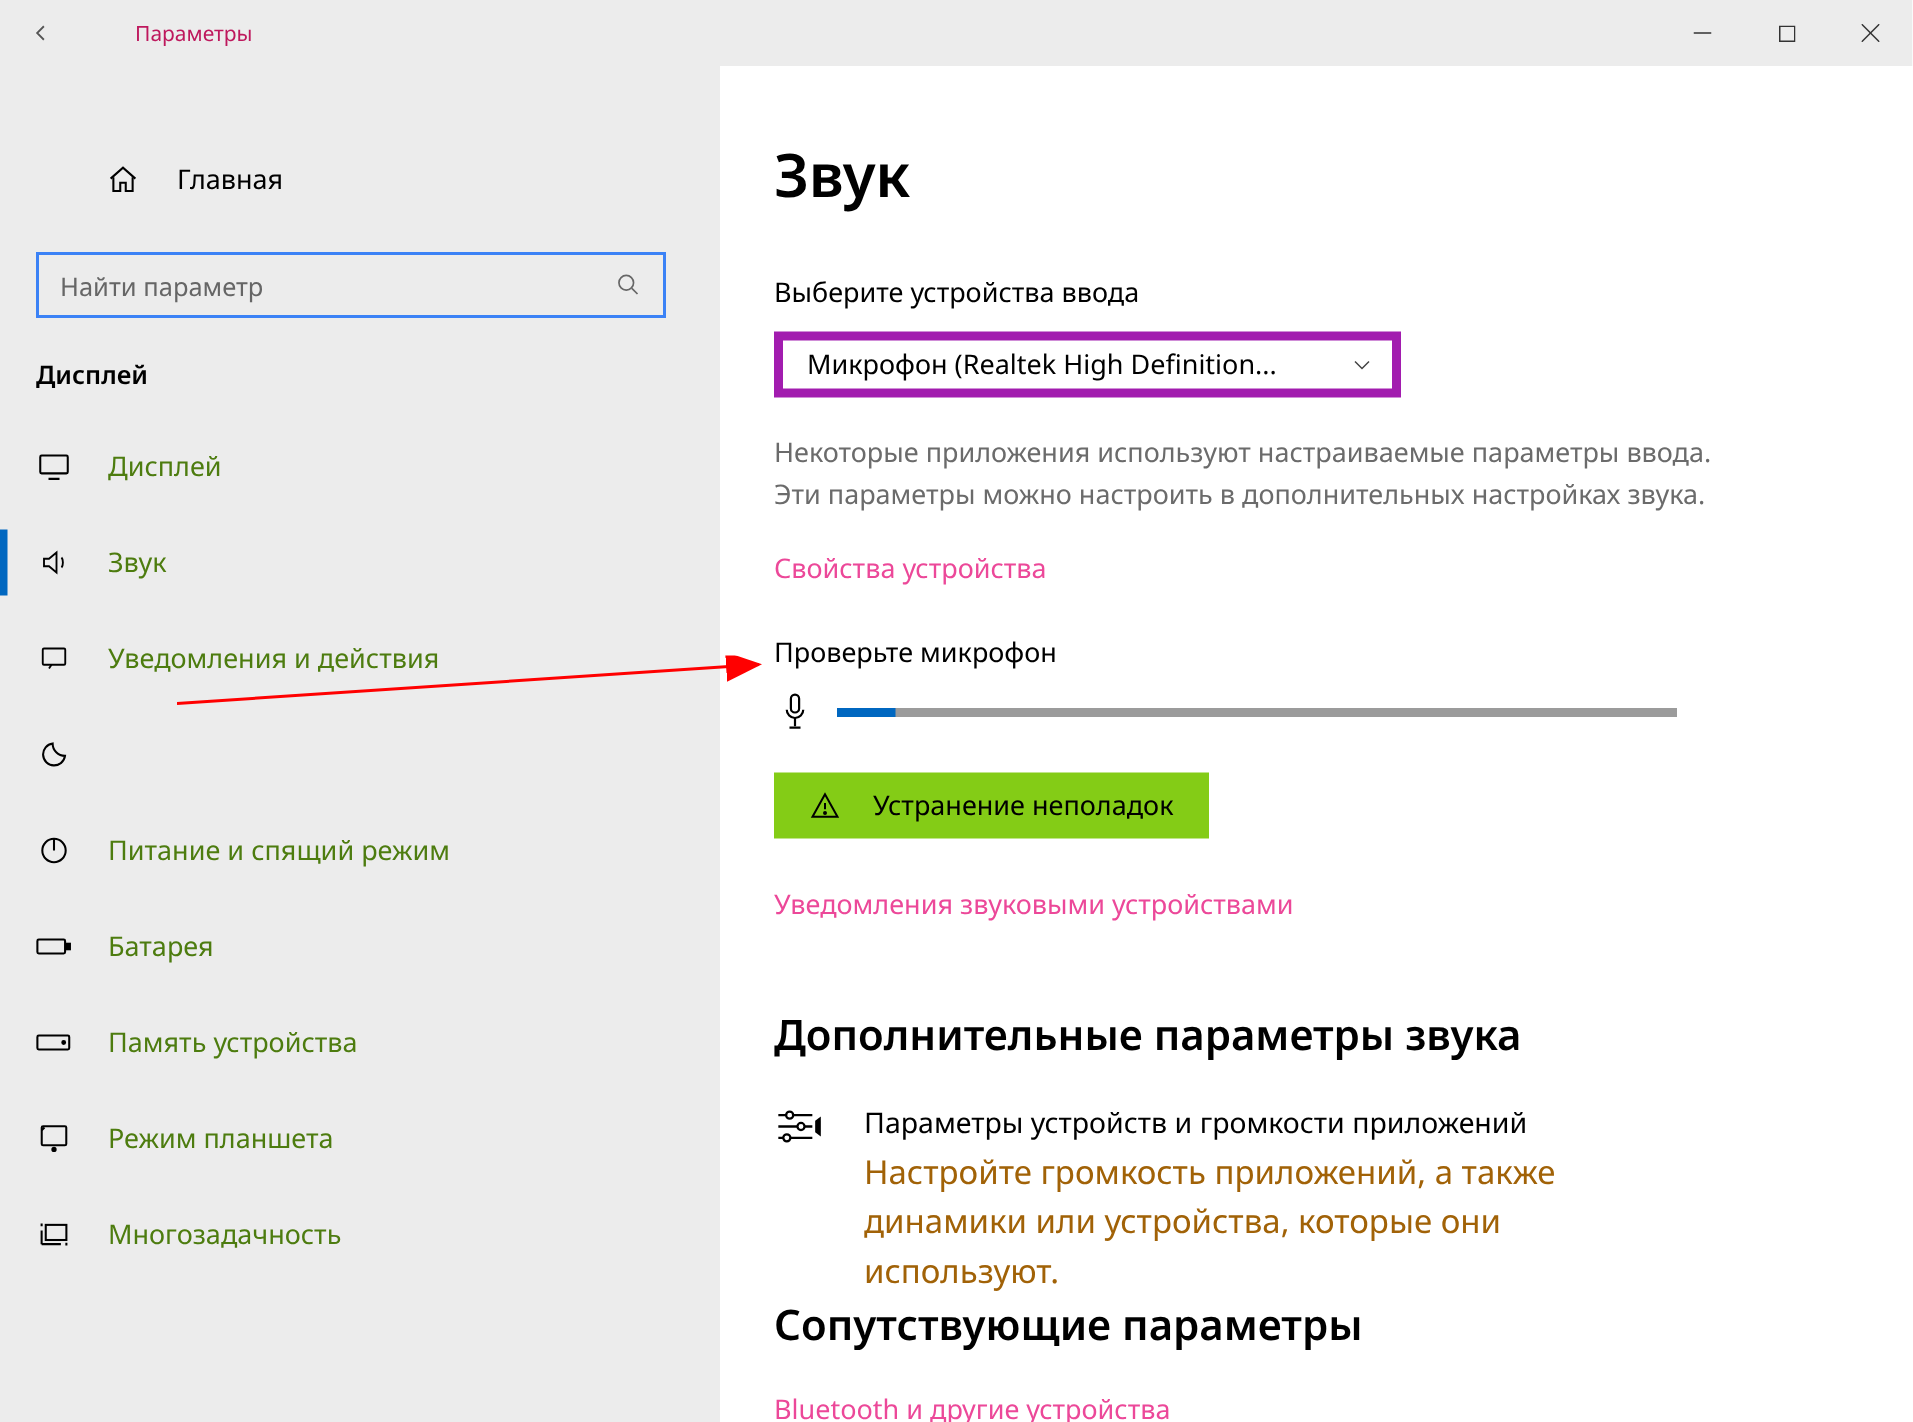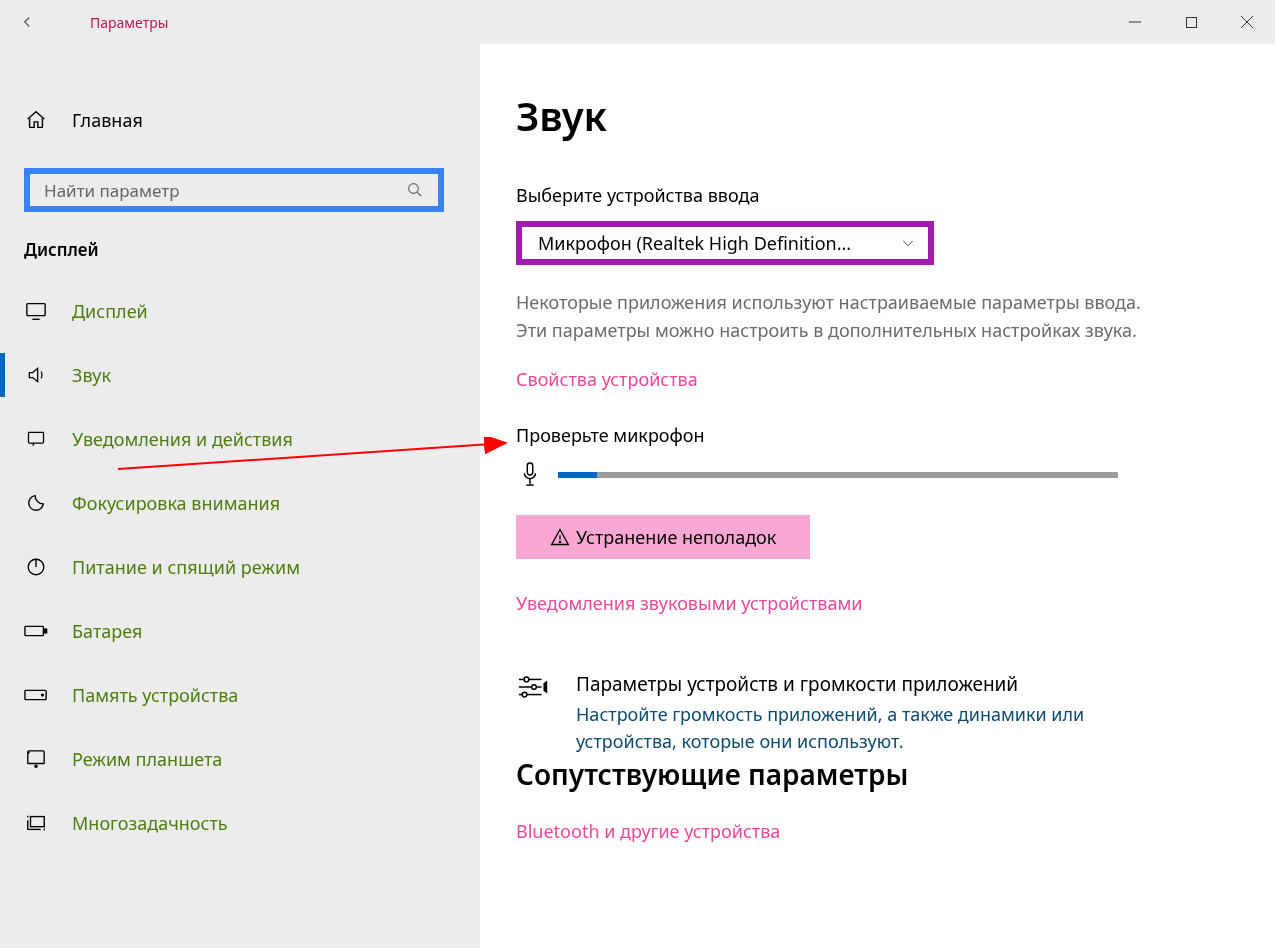--- a/index.html
+++ b/index.html
@@ -55,29 +55,30 @@
     flex-shrink: 0;
   }
   .home-row {
     display: flex;
     align-items: center;
     height: 52px;
     padding-left: 24px;
     gap: 24px;
     font-size: 18px;
     margin-bottom: 22px;
+    margin-left: 46px;
   }
   .home-row .ico-wrap { width: 24px; display:flex; align-items:center; justify-content:center; }
   .search-wrap {
     margin: 0 24px 26px 24px;
   }
   .search-box {
     width: 420px;
     height: 44px;
-    border: 6px solid #3b82f6;
+    border: 2px solid #3b82f6;
     background: #ececec;
     display: flex;
     align-items: center;
     padding: 0 14px;
   }
   .search-box input {
     flex: 1;
     border: none;
     outline: none;
     background: transparent;
@@ -176,24 +177,24 @@
   }
   .level-fill {
     position: absolute;
     left: 0; top: 0; bottom: 0;
     width: 7%;
     background: #0067c0;
   }
   .btn-troubleshoot {
     display: inline-flex;
     align-items: center;
-    gap: 6px;
+    gap: 22px;
     height: 44px;
-    padding: 0 34px;
-    background: #f9a8d4;
+    padding: 0 24px;
+    background: #84cc16;
     border: none;
     font-size: 18px;
     font-family: inherit;
     margin-bottom: 32px;
   }
   .h2 {
     font-size: 28px;
     font-weight: 600;
     margin-bottom: 26px;
   }
@@ -202,22 +203,22 @@
     align-items: flex-start;
     gap: 24px;
   }
   .tile-icon-wrap { width: 36px; display:flex; justify-content:center; padding-top:2px; }
   .tile-title {
     font-size: 19px;
     font-weight: 400;
     margin-bottom: 4px;
   }
   .tile-desc {
-    font-size: 18px;
-    color: #0c4a6e;
+    font-size: 22px;
+    color: #a16207;
     line-height: 1.5;
     max-width: 540px;
   }
   
   .arrow-annot {
     position: absolute;
     left: 118px;
     top: 393px;
     width: 400px;
     height: 40px;
@@ -311,21 +312,20 @@
             </svg>
         </span>
         <span class="lbl">Уведомления и действия</span>
       </li>
       <li class="nav-item">
         <span class="ico-wrap">
           <svg width="22" height="22" viewBox="0 0 24 24" fill="none" stroke="#000" stroke-width="1.5">
               <path d="M20 13A8 8 0 1 1 11 4c0 5 4 9 9 9z"></path>
             </svg>
         </span>
-        <span class="lbl">Фокусировка внимания</span>
       </li>
       <li class="nav-item">
         <span class="ico-wrap">
           <svg width="22" height="22" viewBox="0 0 24 24" fill="none" stroke="#000" stroke-width="1.5">
               <circle cx="12" cy="12" r="8.5"></circle>
               <line x1="12" y1="3" x2="12" y2="12"></line>
             </svg>
         </span>
         <span class="lbl">Питание и спящий режим</span>
       </li>
@@ -427,20 +427,21 @@
       </span>
       <span>Устранение неполадок</span>
     </button>
 
     <div>
       <span class="link">Уведомления звуковыми устройствами</span>
     </div>
 
     <div style="height:56px"></div>
 
+    <h2 class="h2">Дополнительные параметры звука</h2>
 
     <div class="tile-row">
       <span class="tile-icon-wrap">
         <svg width="34" height="28" viewBox="0 0 36 28" fill="none" stroke="#000" stroke-width="1.6">
           <line x1="2" y1="6" x2="26" y2="6"></line>
             <circle cx="10" cy="6" r="2.5" fill="#fff"></circle>
           <line x1="2" y1="14" x2="26" y2="14"></line>
             <circle cx="18" cy="14" r="2.5" fill="#fff"></circle>
           <line x1="2" y1="22" x2="26" y2="22"></line>
             <circle cx="8" cy="22" r="2.5" fill="#fff"></circle>

